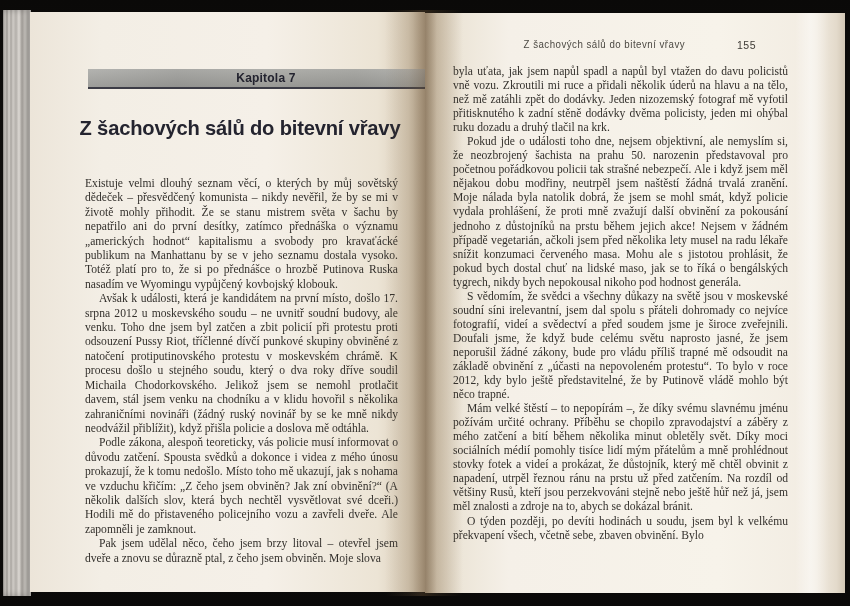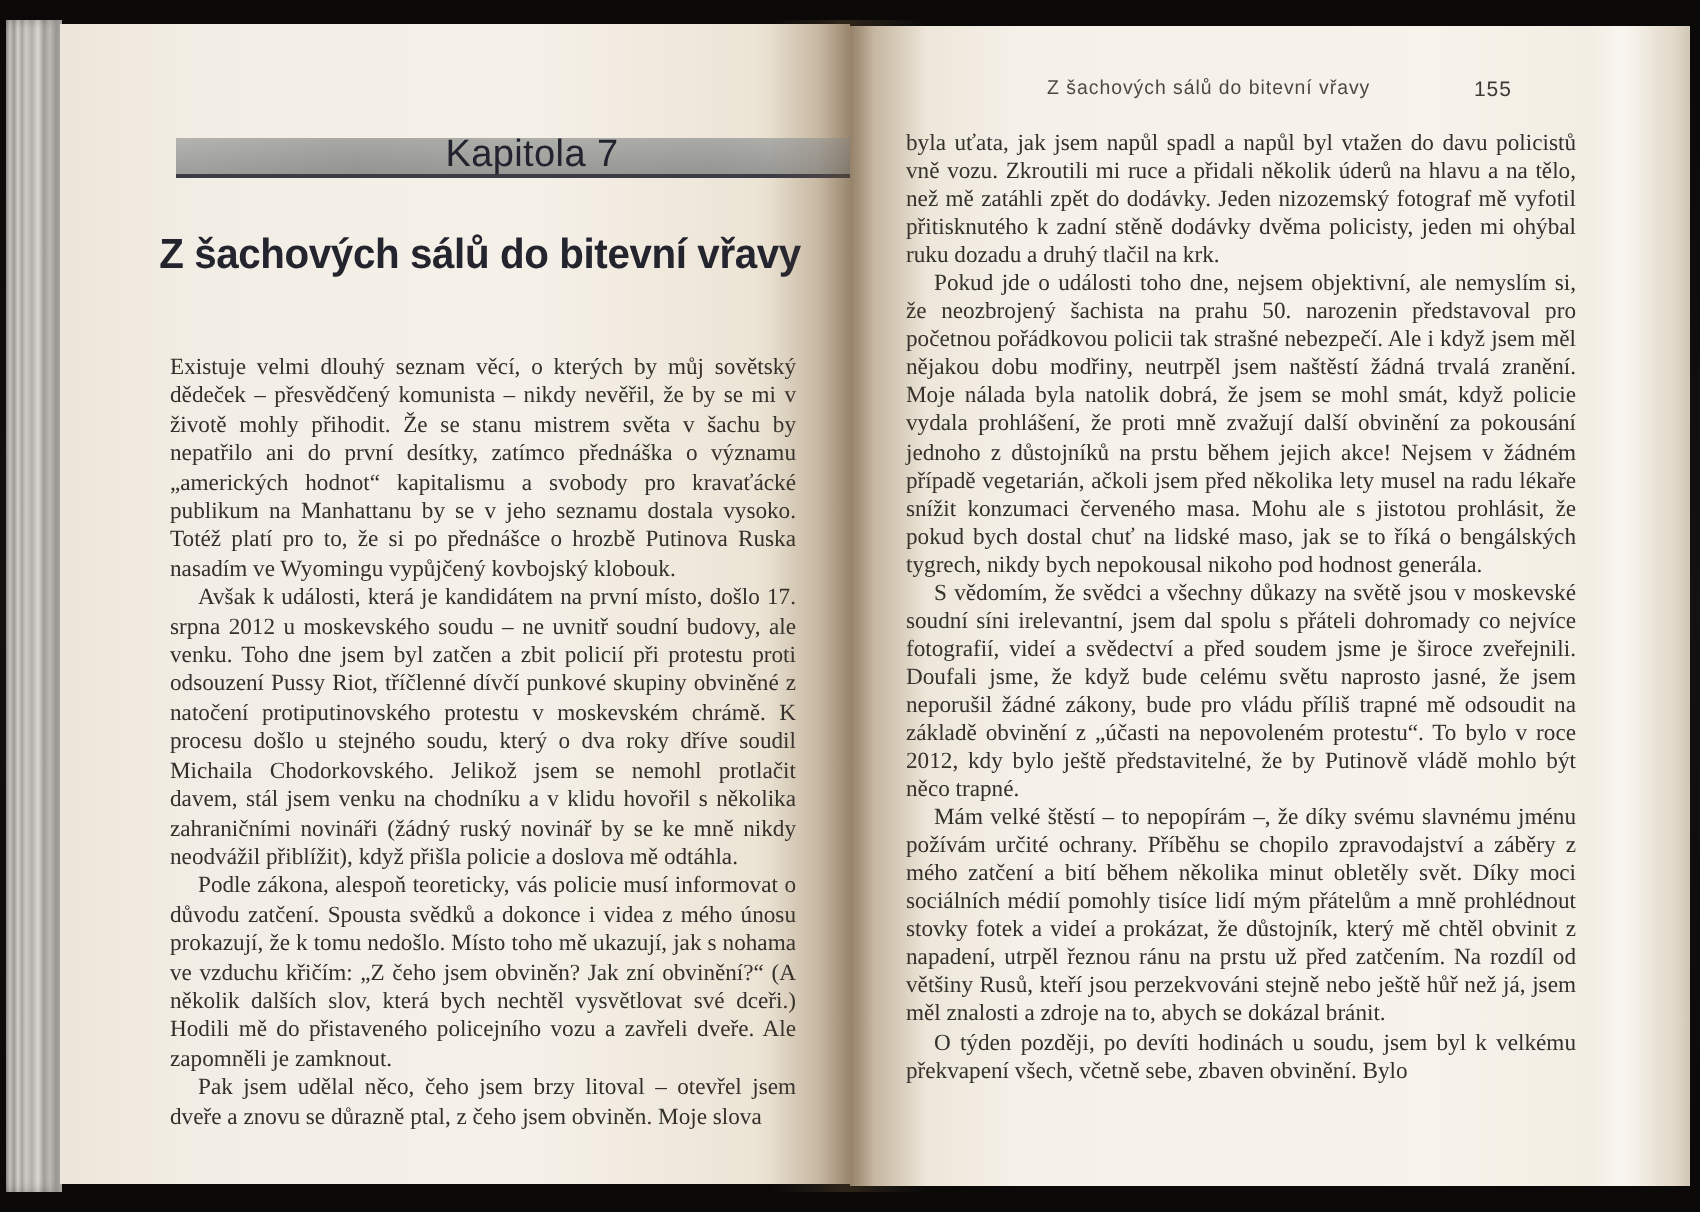--- a/index.html
+++ b/index.html
@@ -44,21 +44,21 @@
   
   .chapter-bar{
     position:absolute;left:58px;top:57px;width:356px;height:18px;
     background:
       linear-gradient(90deg,#d2d2d0 0%,#c4c4c2 25%,#cdcdca 50%,#c6c6c3 75%,#d4d4d2 100%),
       linear-gradient(180deg,#dadad8,#bfbfbd);
     background-blend-mode:multiply;
     border-bottom:2.5px solid #3c3c46;
     text-align:center;
     font-family:"Liberation Sans", sans-serif;
-    font-weight:normal;font-size:19px;line-height:18px;
+    font-weight:bold;font-size:12px;line-height:18px;
     color:#23232f;letter-spacing:.2px;
   }
   .chapter-title{
     position:absolute;left:40px;top:104px;width:340px;
     text-align:center;
     font-family:"Liberation Sans", sans-serif;
     font-weight:bold;font-size:21px;color:#24242f;
     letter-spacing:-.2px;
     transform:scaleX(.96);transform-origin:center;
   }

